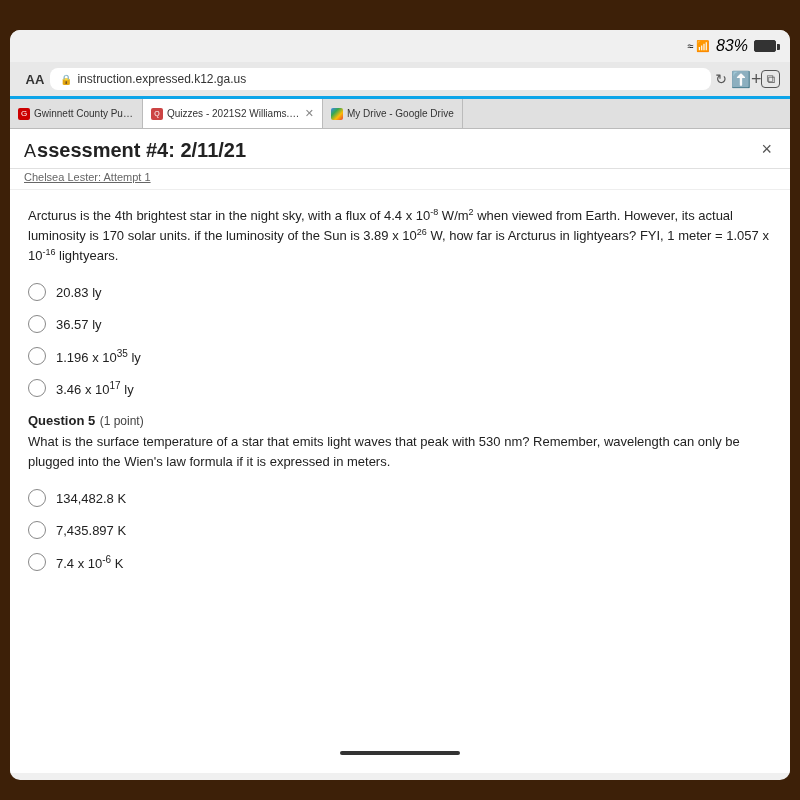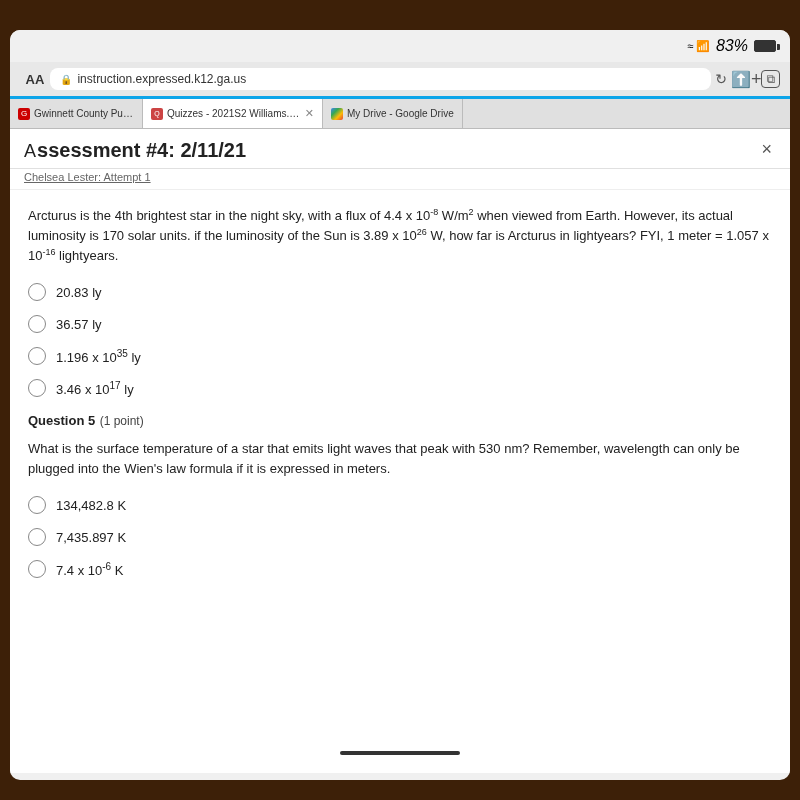--- a/index.html
+++ b/index.html
@@ -232,21 +232,21 @@
       font-size: 13px;
       color: #222;
     }
     .choice-text sup {
       font-size: 10px;
     }
 
     
     .question-5-header {
       margin-top: 8px;
-      margin-bottom: 10px;
+      margin-bottom: 3px;
     }
     .question-5-label {
       font-size: 13px;
       font-weight: 700;
       color: #222;
     }
     .question-5-points {
       font-size: 12px;
       font-weight: 400;
       color: #444;

